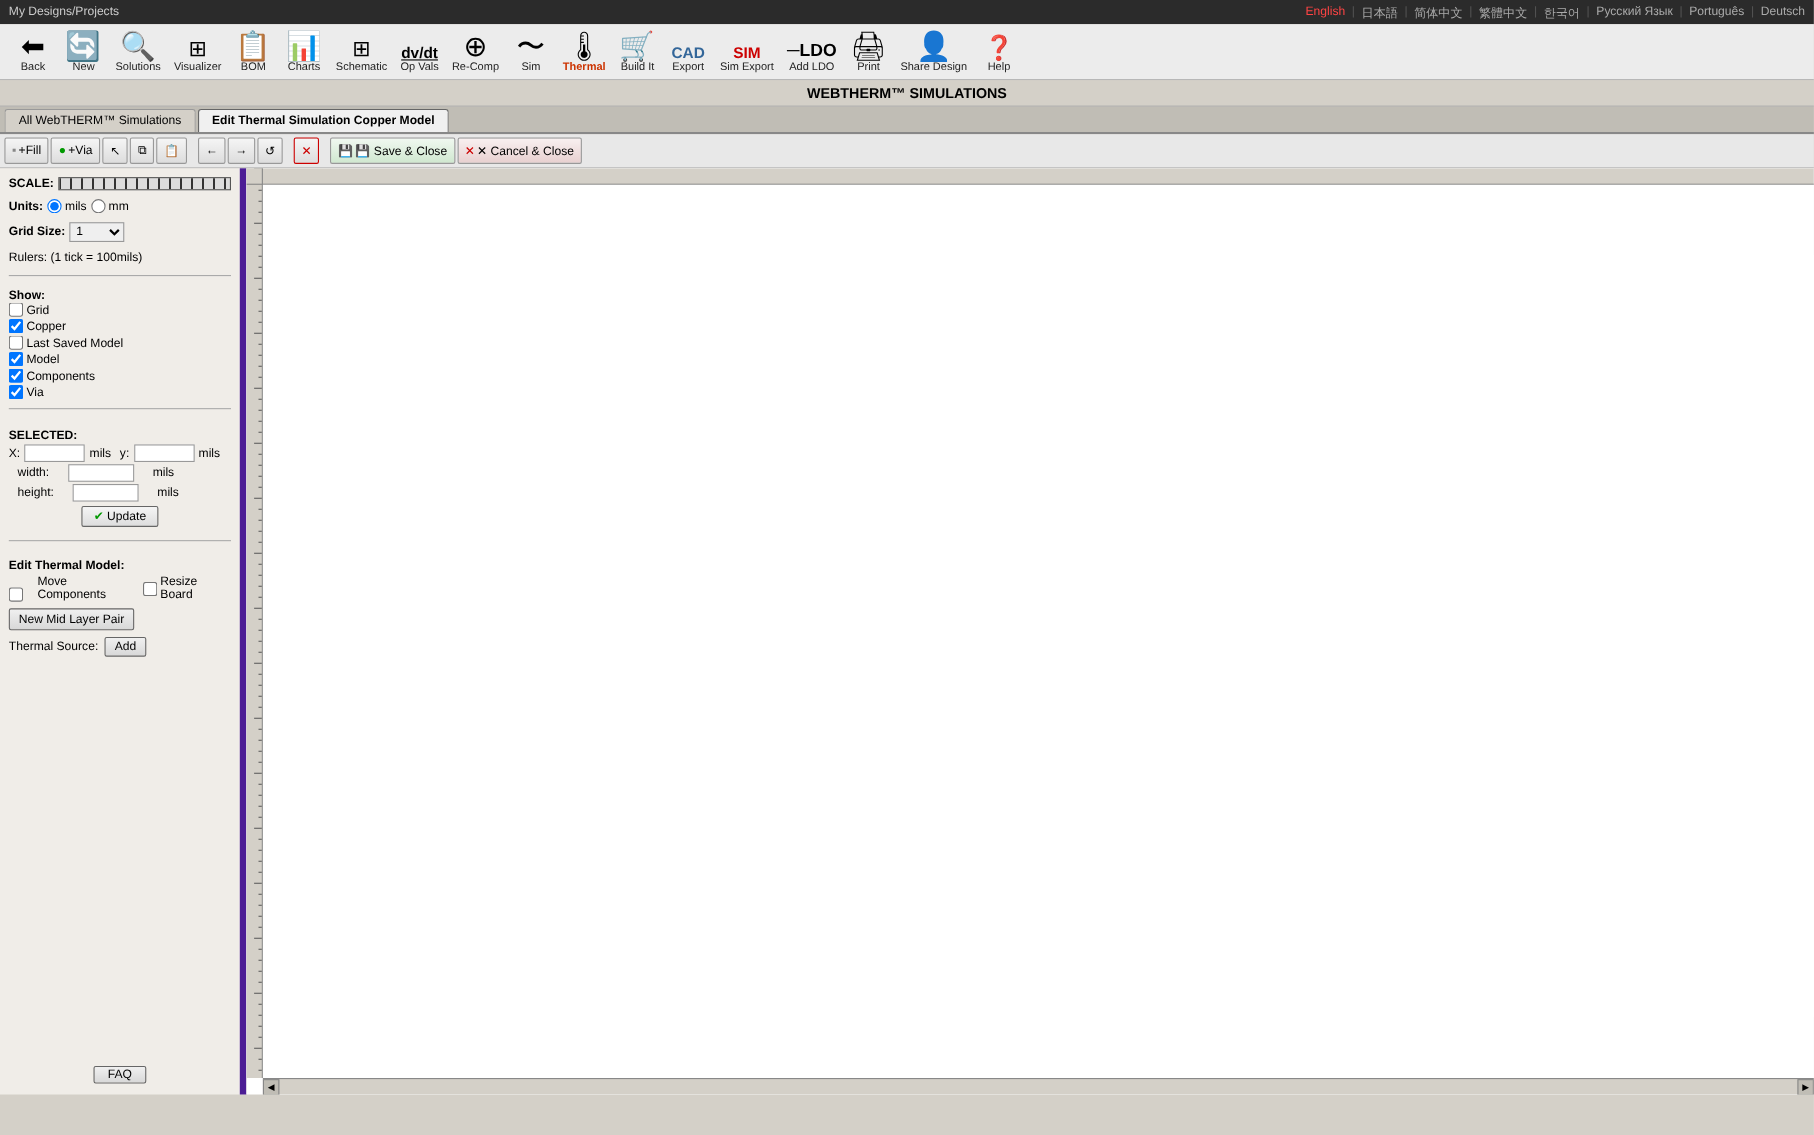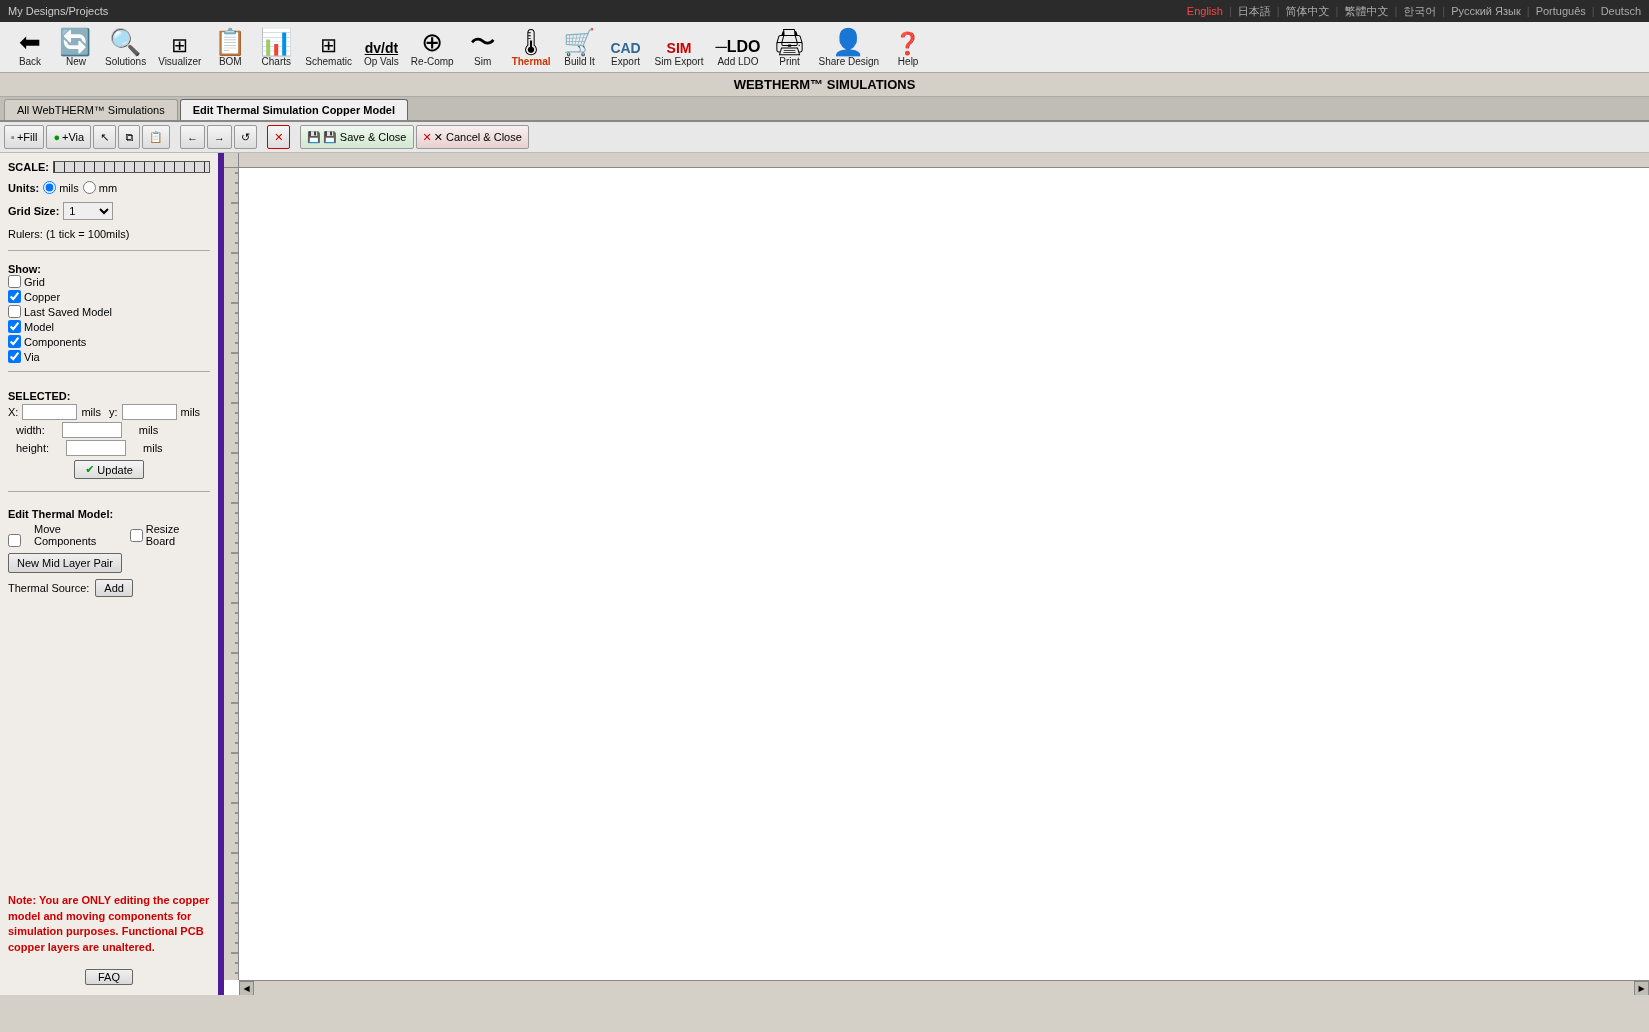--- a/index.html
+++ b/index.html
@@ -558,21 +558,20 @@
       <div class="thermal-source-row">
         <span>Thermal Source:</span>
         <button class="add-btn">
           <span>Add</span>
         </button>
       </div>
     </div>
 
     <div style="flex:1;"></div>
 
-    <div class="note-text">Note: You are ONLY editing the copper model and moving components for simulation purposes. Functional PCB copper layers are unaltered.</div>
 
     <div style="text-align:center; margin-top:6px;">
       <button class="faq-btn">
         <span>FAQ</span>
       </button>
     </div>
   </div>
 
   <div id="canvas-area">
 

